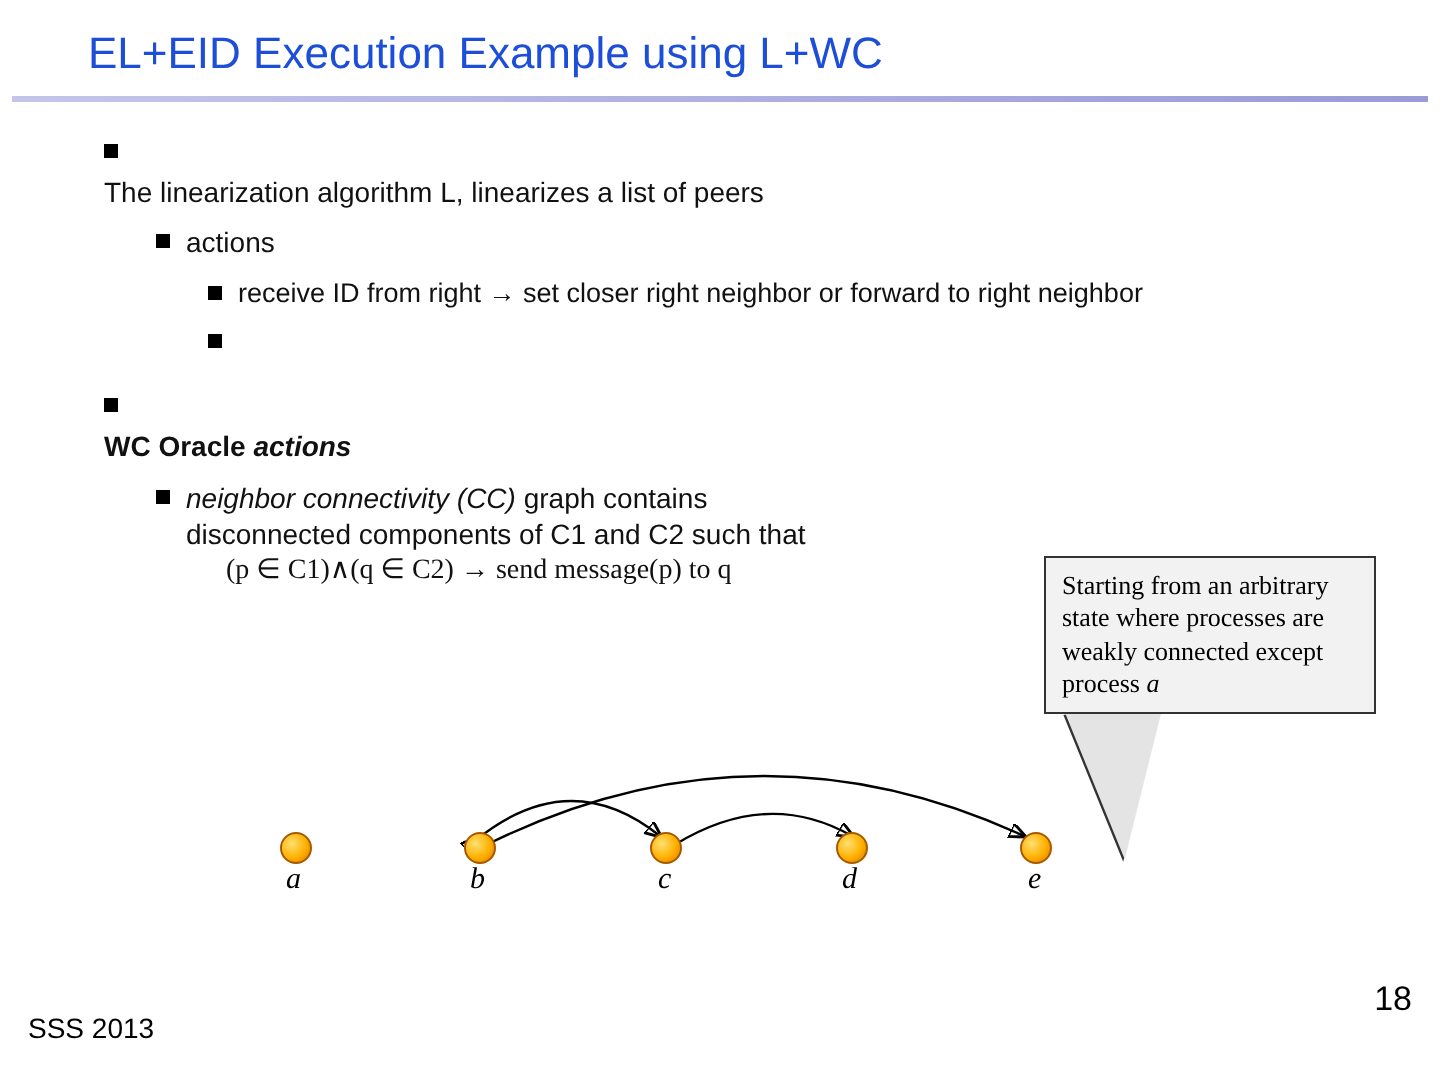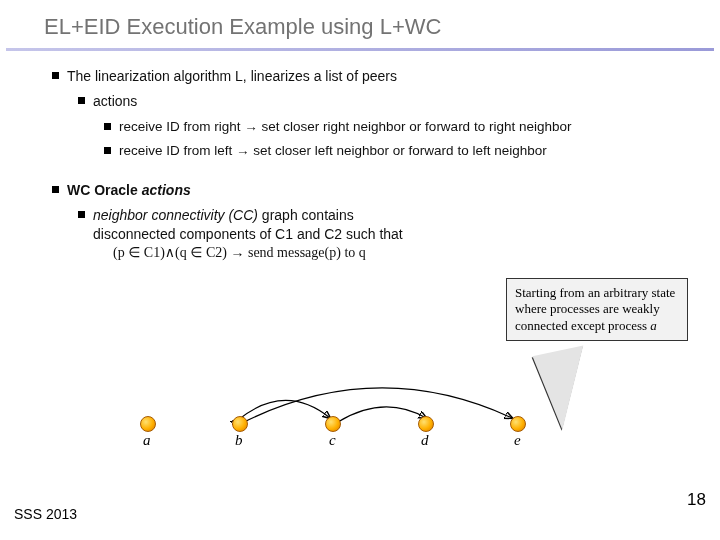--- a/index.html
+++ b/index.html
@@ -1,30 +1,30 @@
 <!DOCTYPE html>
 <html><head>
 <meta charset="utf-8">
 <style>
   * { margin: 0; padding: 0; box-sizing: border-box; }
   body { width: 720px; height: 540px; background: #fff; font-family: Arial, sans-serif; position: relative; overflow: hidden; }
-  .title { font-size: 22px; color: #737373; padding: 14px 0 4px 44px; font-weight: normal; }
+  .title { font-size: 22px; color: #1d4ed8; padding: 14px 0 4px 44px; font-weight: normal; }
   .rule { height: 3px; background: linear-gradient(to right, #c5c5ea 0%, #9a9ad8 100%); margin: 4px 6px 0 6px; }
   .content { padding: 16px 28px 0 52px; font-size: 14px; color: #111; line-height: 1.38; }
   .bullet-row { display: flex; gap: 8px; align-items: flex-start; margin-bottom: 6px; }
   .sq { width: 7px; height: 7px; background: #000; margin-top: 5px; flex-shrink: 0; }
-  .lvl1 { margin-left: 0; }
+  .lvl1 { margin-left: 0; flex-direction: column; }
   .lvl2 { margin-left: 26px; }
   .lvl3 { margin-left: 52px; font-size: 13.5px; }
   .gap { height: 10px; }
   .wc-row { margin-top: 4px; font-weight: bold; }
   .cc-row { max-width: 360px; }
   .cc-row .txt { line-height: 1.35; }
   .callout-box {
-    position: absolute; right: 32px; top: 278px; width: 182px;
+    position: absolute; right: 32px; top: 278px; width: 166px;
     border: 1px solid #333; background: #f2f2f2; padding: 6px 8px;
     font-family: "Times New Roman", serif; font-size: 13px; line-height: 1.25;
   }
   .callout-tail {
     position: absolute; right: 128px; top: 350px; width: 0; height: 0;
     border-left: 14px solid transparent;
     border-right: 38px solid transparent;
     border-top: 78px solid #e4e4e4;
     transform: rotate(-12deg);
   }
@@ -67,21 +67,20 @@
     <div class="sq"></div>
     <div class="txt">actions</div>
   </div>
 
   <div class="bullet-row lvl3">
     <div class="sq"></div>
     <div class="txt">receive ID from right → set closer right neighbor or forward to right neighbor</div>
   </div>
   <div class="bullet-row lvl3">
     <div class="sq"></div>
-    <div class="txt">receive ID from left →  set closer left neighbor or forward to left neighbor</div>
   </div>
 
   <div class="gap"></div>
 
   <div class="bullet-row lvl1 wc-row">
     <div class="sq"></div>
     <div class="txt">
       <span>WC Oracle </span><span class="ital">actions</span>
     </div>
   </div>

